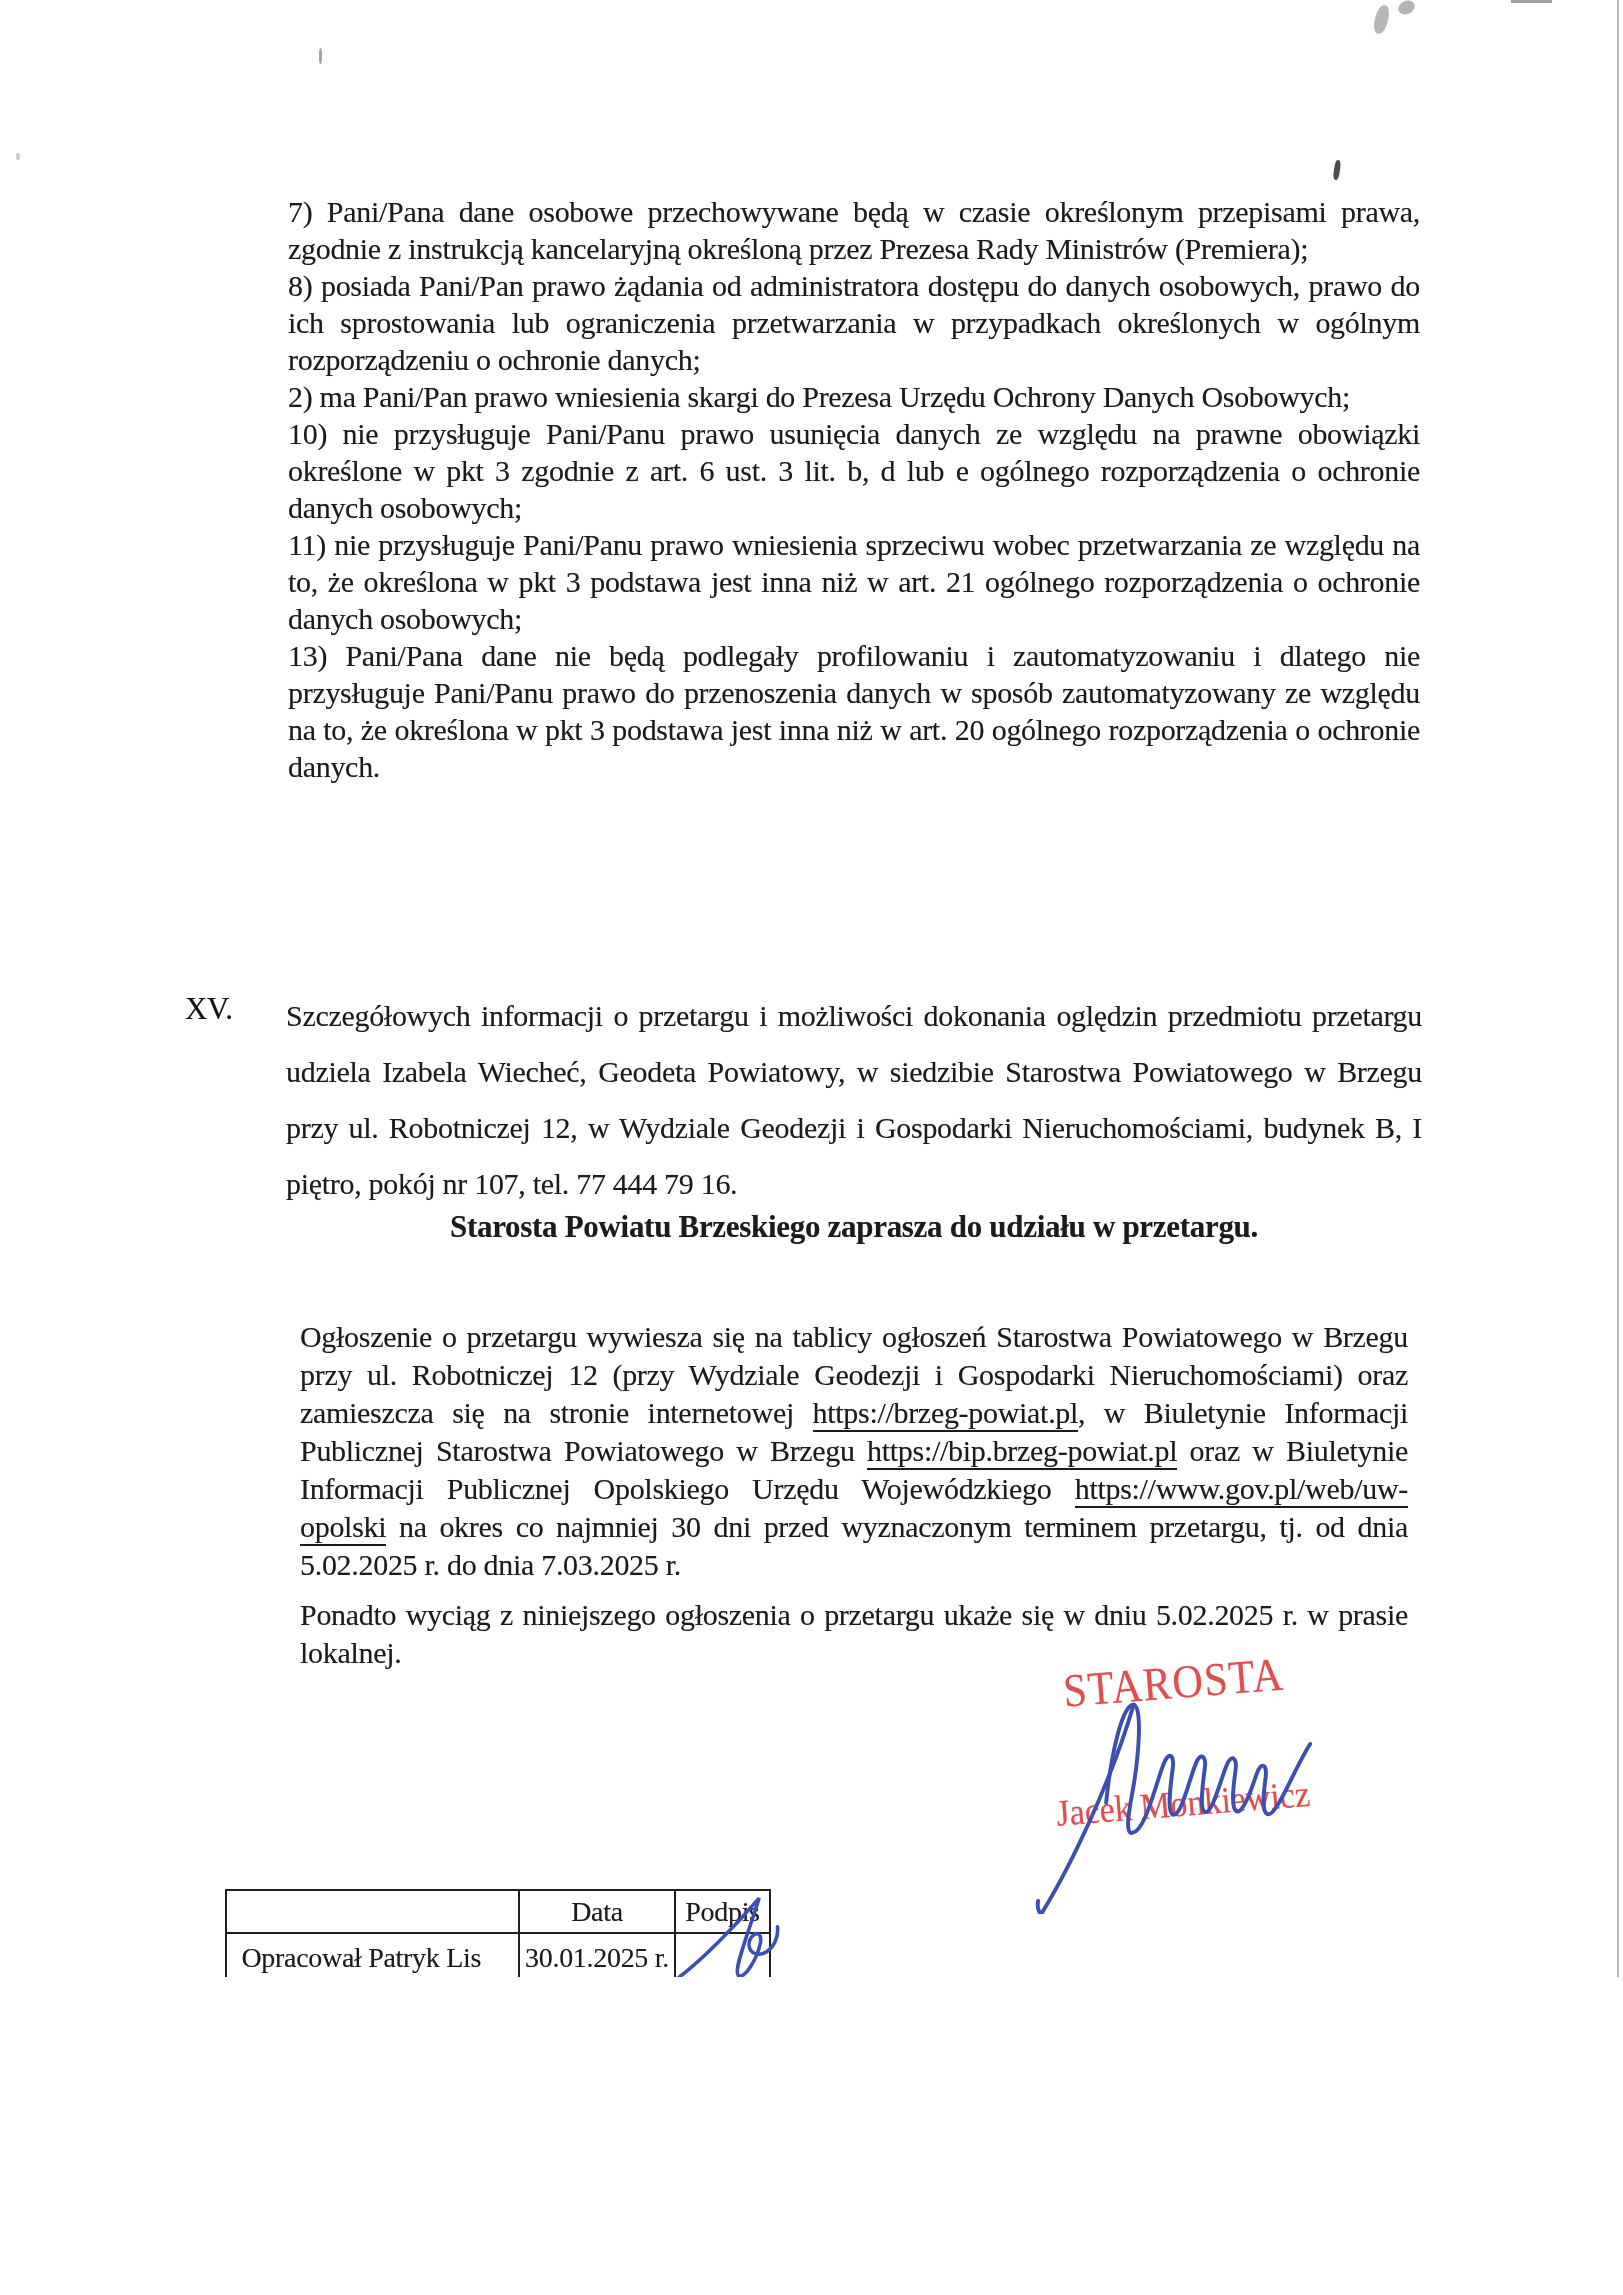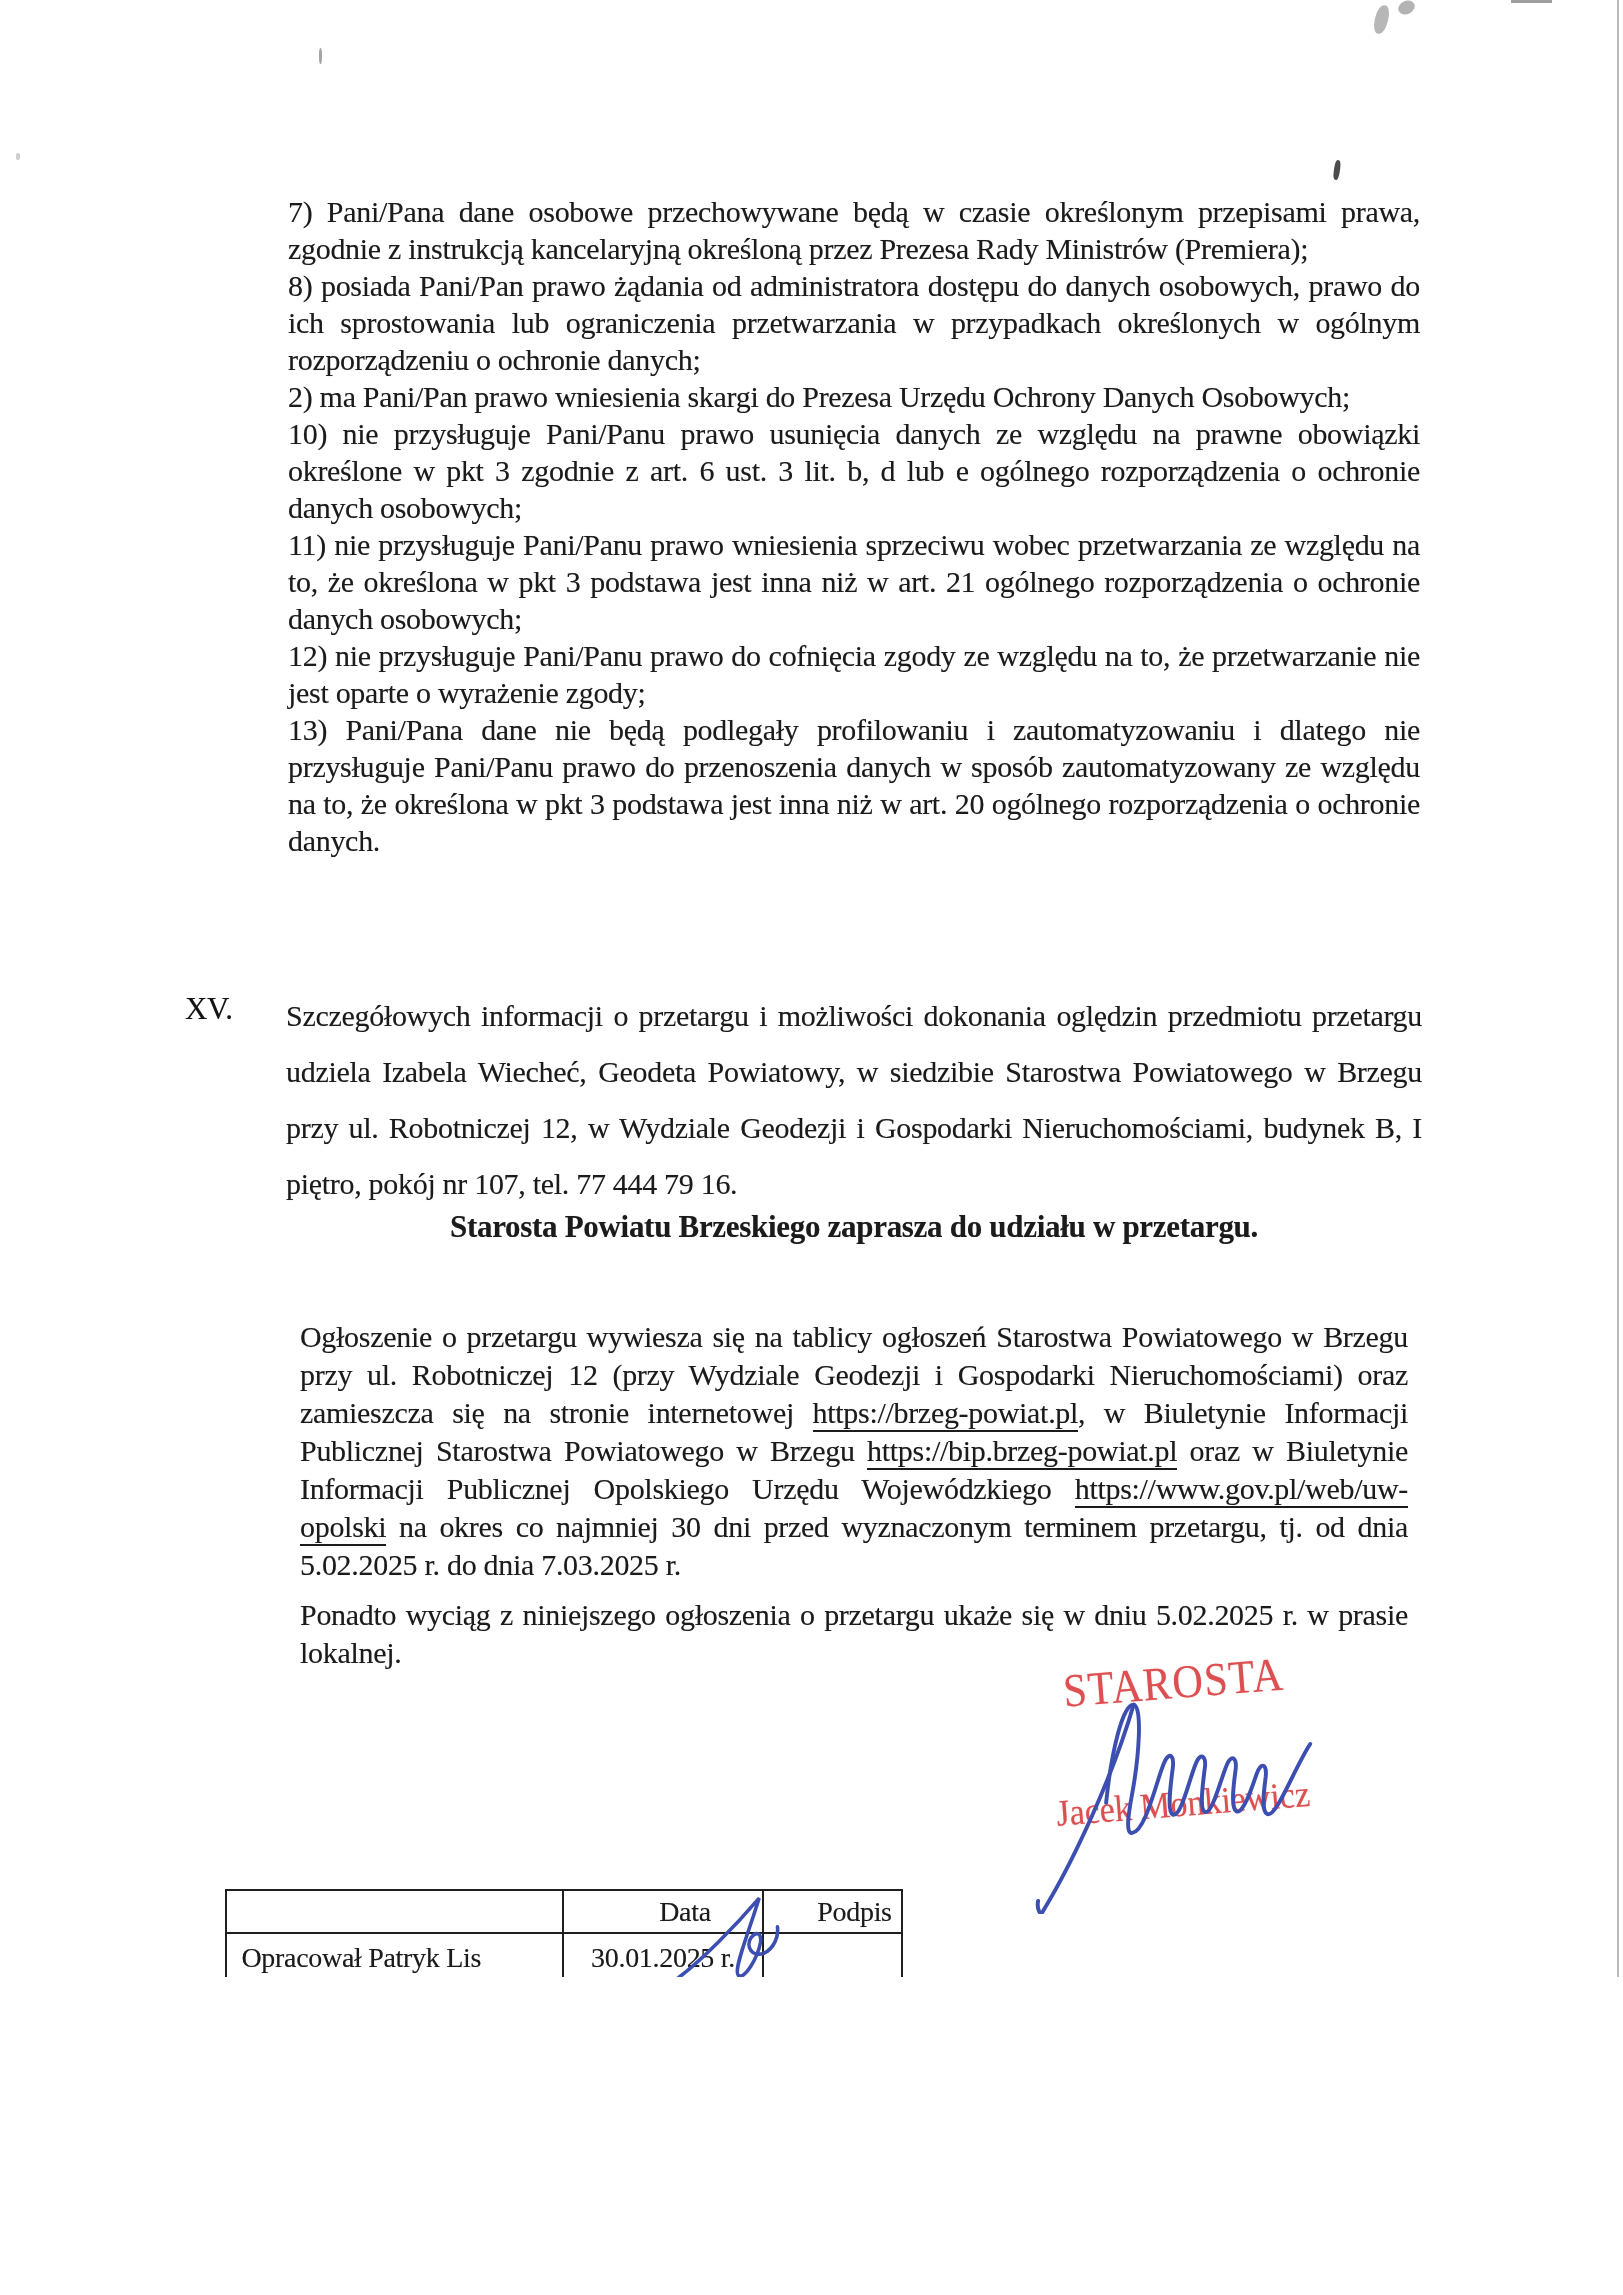--- a/index.html
+++ b/index.html
@@ -73,21 +73,21 @@
   }
   .approval-table td{
     border:2px solid #1f1f1f;
     padding:0;
     vertical-align:middle;
     background:transparent;
   }
   .col-who{width:291px;}
   .col-date{width:154px;}
   .col-sign{width:93px;}
-  .approval-table .hdr td{height:41px;text-align:center;padding-left:44px;}
+  .approval-table .hdr td{height:41px;text-align:center;}
   .approval-table .r1 td{height:47px;}
   .approval-table .r2 td{height:84px;vertical-align:top;}
   .cell-who{padding-left:14.4px !important;text-align:left;}
   .cell-date{text-align:center;}
   .r2 .cell-who{padding-top:3.9px !important;}
   .r2 .cell-date{padding-top:3.9px !important;}
   
   .page-number{
     position:absolute;left:753px;top:2121px;width:105px;
     font-size:30px;text-align:center;
@@ -107,21 +107,20 @@
 <body>
 
 <div class="page">
 
   <div class="privacy-block scan-text">
     <p>7) Pani/Pana dane osobowe przechowywane będą w czasie określonym przepisami prawa, zgodnie z instrukcją kancelaryjną określoną przez Prezesa Rady Ministrów (Premiera);</p>
     <p>8) posiada Pani/Pan prawo żądania od administratora dostępu do danych osobowych, prawo do ich sprostowania lub ograniczenia przetwarzania w przypadkach określonych w ogólnym rozporządzeniu o ochronie danych;</p>
     <p>2) ma Pani/Pan prawo wniesienia skargi do Prezesa Urzędu Ochrony Danych Osobowych;</p>
     <p>10) nie przysługuje Pani/Panu prawo usunięcia danych ze względu na prawne obowiązki określone w pkt 3 zgodnie z art. 6 ust. 3 lit. b, d lub e ogólnego rozporządzenia o ochronie danych osobowych;</p>
     <p>11) nie przysługuje Pani/Panu prawo wniesienia sprzeciwu wobec przetwarzania ze względu na to, że określona w pkt 3 podstawa jest inna niż w art. 21 ogólnego rozporządzenia o ochronie danych osobowych;</p>
-    <p>12) nie przysługuje Pani/Panu prawo do cofnięcia zgody ze względu na to, że przetwarzanie nie jest oparte o wyrażenie zgody;</p>
     <p>13) Pani/Pana dane nie będą podlegały profilowaniu i zautomatyzowaniu i dlatego nie przysługuje Pani/Panu prawo do przenoszenia danych w sposób zautomatyzowany ze względu na to, że określona w pkt 3 podstawa jest inna niż w art. 20 ogólnego rozporządzenia o ochronie danych.</p>
   </div>
 
   <div class="section-xv scan-text">
     <span class="roman">XV.</span>
     <div class="xv-text">Szczegółowych informacji o przetargu i możliwości dokonania oględzin przedmiotu przetargu udziela Izabela Wiecheć, Geodeta Powiatowy, w siedzibie Starostwa Powiatowego w Brzegu przy ul. Robotniczej 12, w Wydziale Geodezji i Gospodarki Nieruchomościami, budynek B, I piętro, pokój nr 107, tel. 77 444 79 16.</div>
   </div>
 
   <div class="invitation scan-text">Starosta Powiatu Brzeskiego zaprasza do udziału w przetargu.</div>
 

